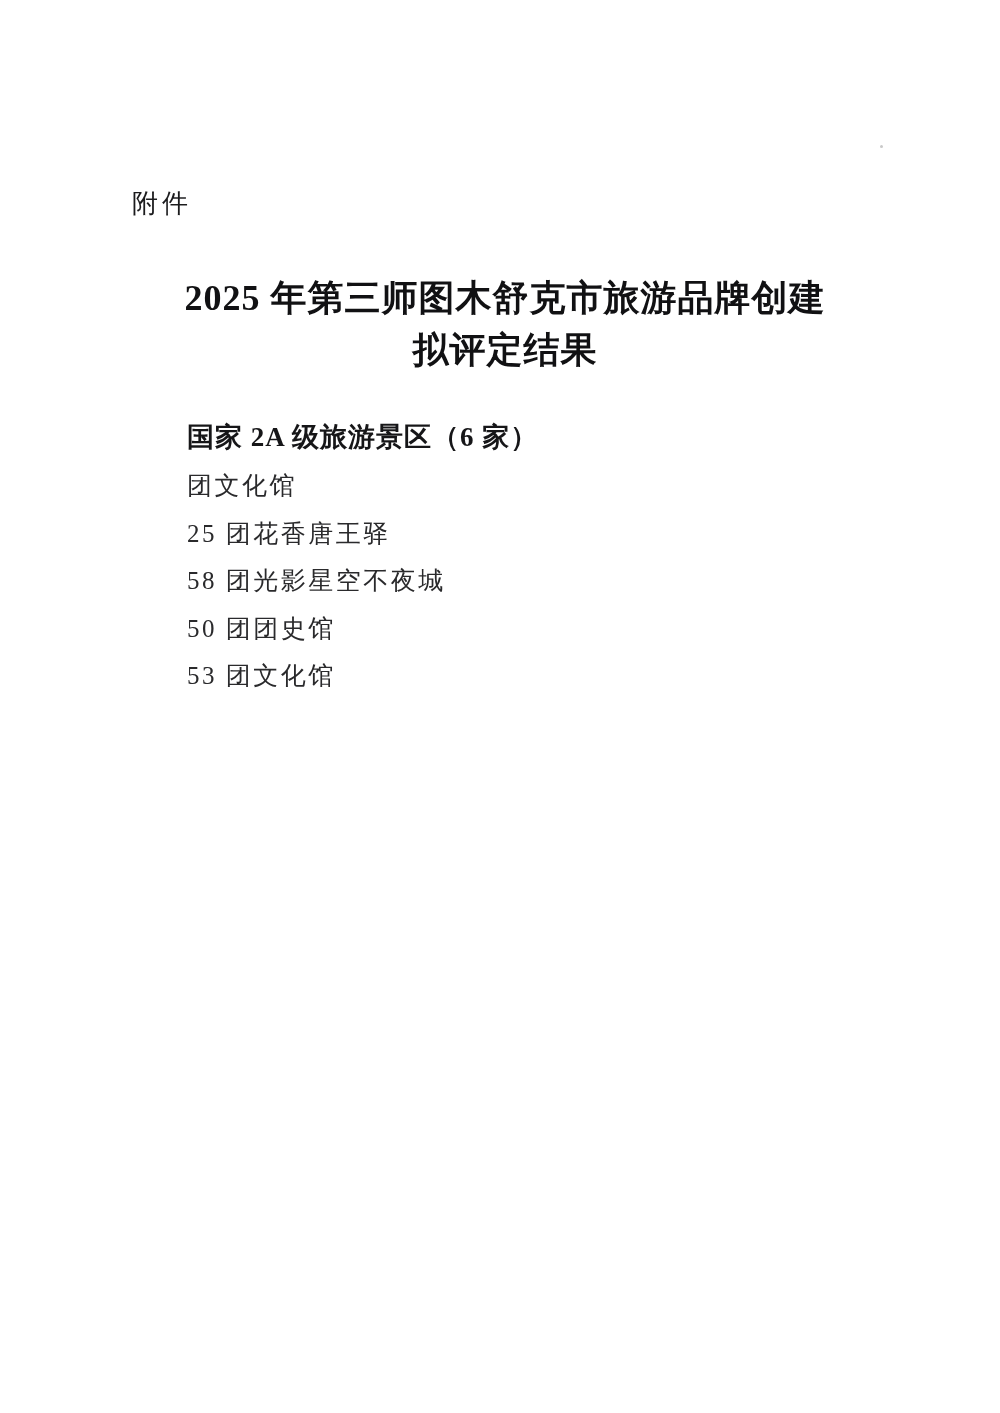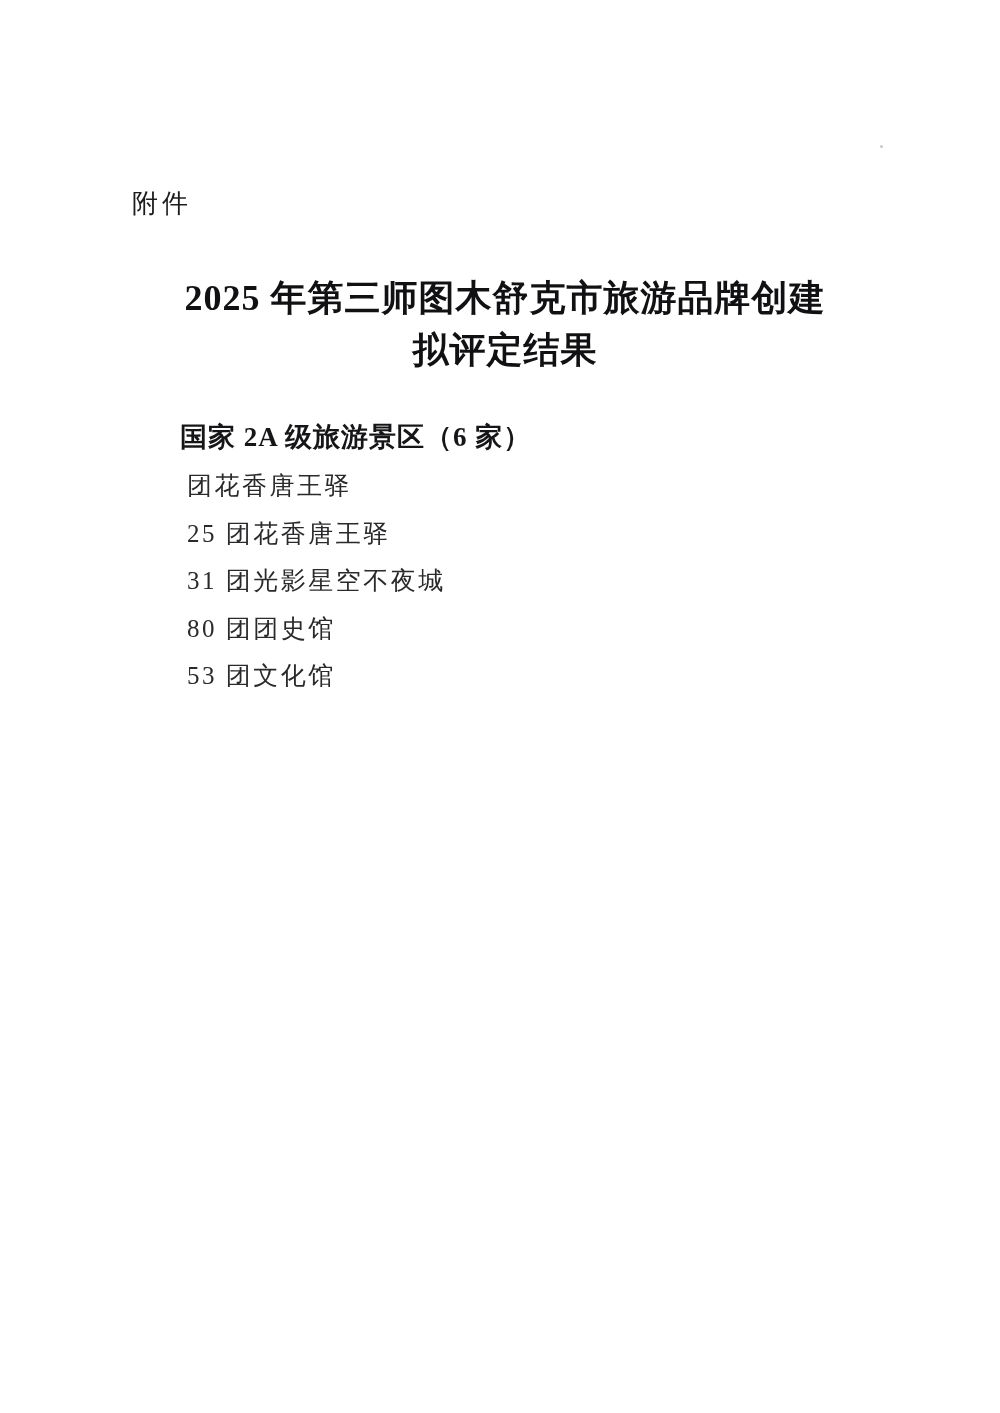--- a/index.html
+++ b/index.html
@@ -34,21 +34,21 @@
     width: 1010px;
     text-align: center;
     font-weight: bold;
     font-size: 36px;
     line-height: 52px;
     color: #111113;
     letter-spacing: 1px;
   }
   .section-heading {
     position: absolute;
-    left: 180px;
+    left: 187px;
     top: 420px;
     font-size: 27px;
     line-height: 34px;
     font-weight: bold;
     color: #161618;
     letter-spacing: 1px;
   }
   .poi-list {
     position: absolute;
     left: 187px;
@@ -82,20 +82,20 @@
   <div class="attachment-label">附件</div>
 
   <h1 class="doc-title">
     <div>2025 年第三师图木舒克市旅游品牌创建</div>
     <div>拟评定结果</div>
   </h1>
 
   <h2 class="section-heading">国家 2A 级旅游景区（6 家）</h2>
 
   <ul class="poi-list">
-    <li>团花香唐王驿</li>
+    <li>团文化馆</li>
     <li>25 团花香唐王驿</li>
-    <li>31 团光影星空不夜城</li>
-    <li>80 团团史馆</li>
+    <li>58 团光影星空不夜城</li>
+    <li>50 团团史馆</li>
     <li>53 团文化馆</li>
   </ul>
 
 </div>
 
 </body></html>

